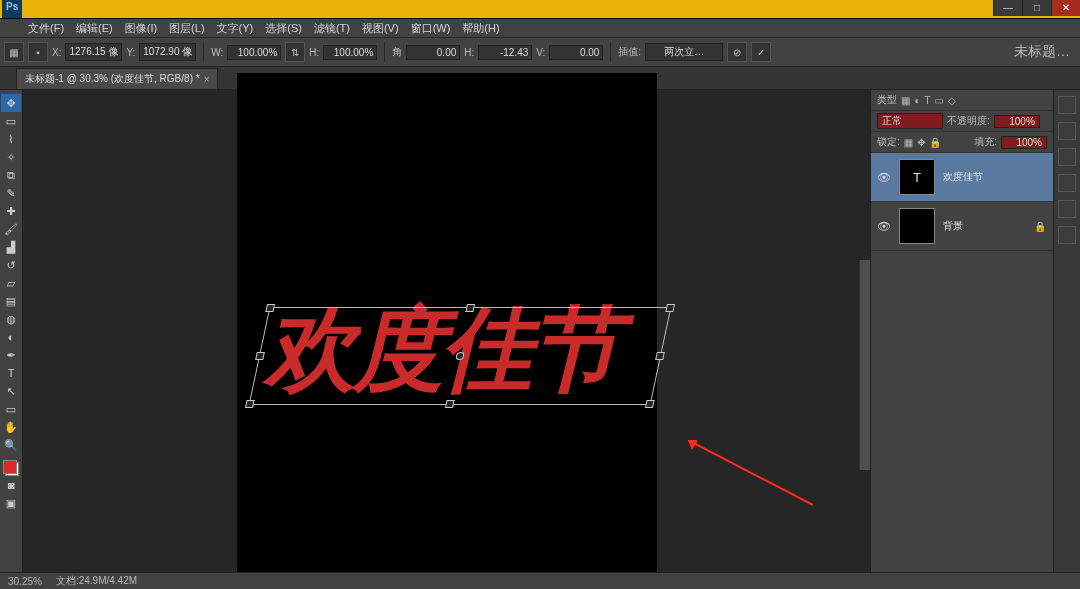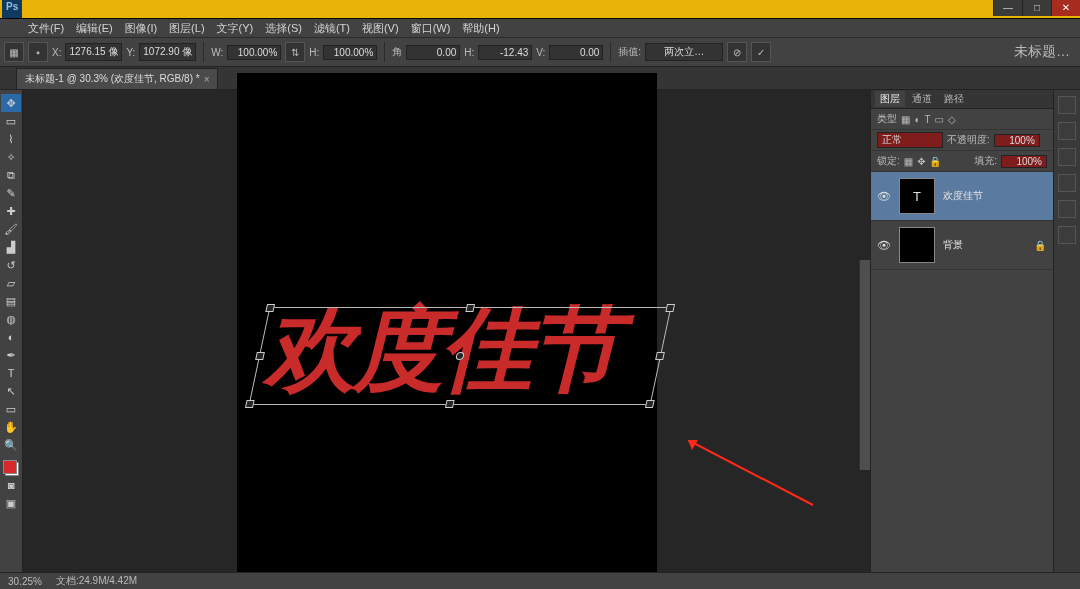--- a/index.html
+++ b/index.html
@@ -164,25 +164,20 @@
     <div class="arrow">
       <svg viewBox="0 0 130 70">
           <line x1="0" y1="0" x2="125" y2="65" stroke="#ff2a1a" stroke-width="2"></line>
           <polygon points="0,0 10,0 4,10" fill="#ff2a1a"></polygon>
         </svg>
     </div>
     <div class="scrollv"></div>
   </div>
 
   <div class="rpanel">
-    <div class="ptabs">
-      <span class="on">图层</span>
-      <span>通道</span>
-      <span>路径</span>
-    </div>
     <div class="prow">
       <span class="lbl">类型</span>
       <span>▦</span>
       <span>◐</span>
       <span>T</span>
       <span>▭</span>
       <span>◇</span>
     </div>
     <div class="prow">
       <span class="mini" style="min-width:56px;text-align:left">正常</span>

